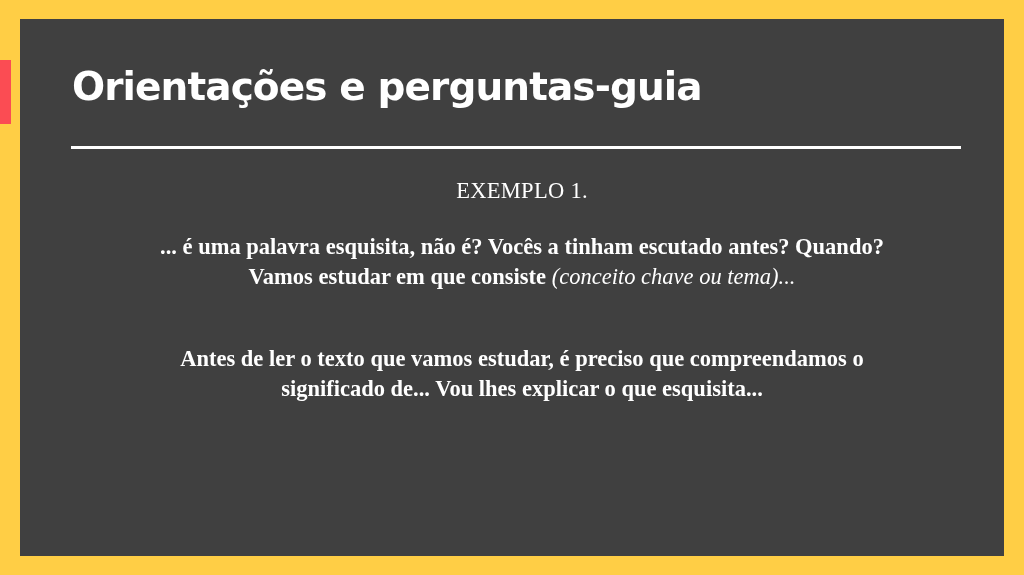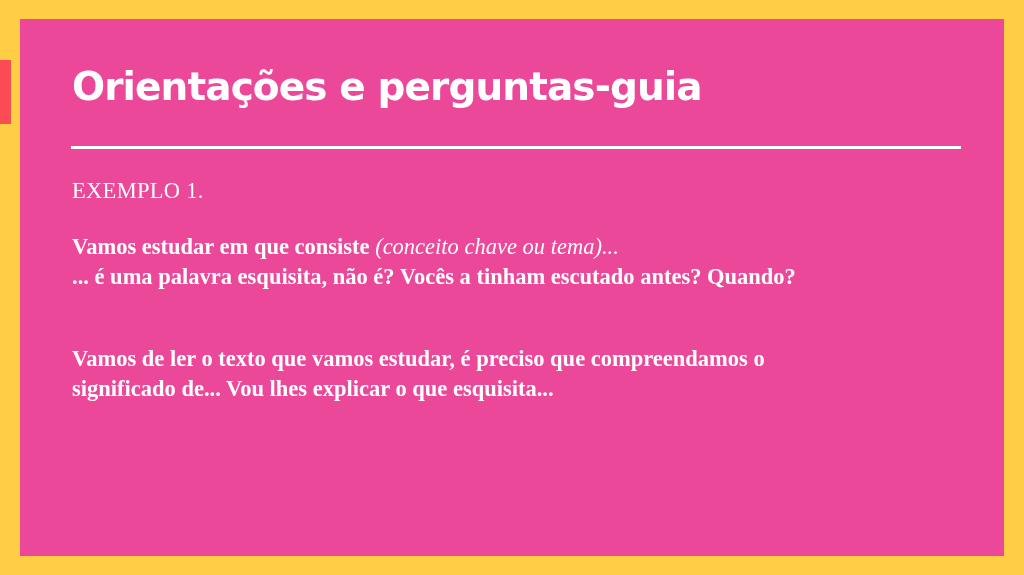--- a/index.html
+++ b/index.html
@@ -23,21 +23,21 @@
     overflow: hidden;
   }
 
   
   #canvas {
     position: absolute;
     left: 20px;
     top: 19px;
     width: 984px;
     height: 537px;
-    background: #ec4899;
+    background: #404040;
     overflow: hidden;
   }
 
   
   #accent-bar {
     position: absolute;
     left: 0px;
     top: 60px;
     width: 11px;
     height: 64px;
@@ -65,20 +65,21 @@
     height: 3px;
     background: #ffffff;
   }
 
   .body-block {
     position: absolute;
     left: 52px;
     top: 158px;
     width: 900px;
     color: #ffffff;
+    text-align: center;
   }
 
   .para {
     font-family: "Liberation Serif", serif;
     font-weight: bold;
     font-size: 22.5px;
     line-height: 30px;
     color: #ffffff;
     margin: 0;
   }
@@ -115,29 +116,29 @@
 
     <div class="divider"></div>
 
     <div class="body-block">
 
       <p class="exemplo">EXEMPLO 1.</p>
 
       <div class="gap-a"></div>
 
       <div class="para">
+        <div>... é uma palavra esquisita, não é? Vocês a tinham escutado antes? Quando?</div>
         <div><span>Vamos estudar em que consiste </span><span class="it">(conceito chave ou tema)...</span></div>
-        <div>... é uma palavra esquisita, não é? Vocês a tinham escutado antes? Quando?</div>
       </div>
 
       <div class="gap-b"></div>
 
 
       <div class="gap-c"></div>
 
       <div class="para">
-        <div>Vamos de ler o texto que vamos estudar, é preciso que compreendamos o</div>
+        <div>Antes de ler o texto que vamos estudar, é preciso que compreendamos o</div>
         <div>significado de... Vou lhes explicar o que esquisita...</div>
       </div>
 
     </div>
   </div>
 </div>
 
 </body></html>

